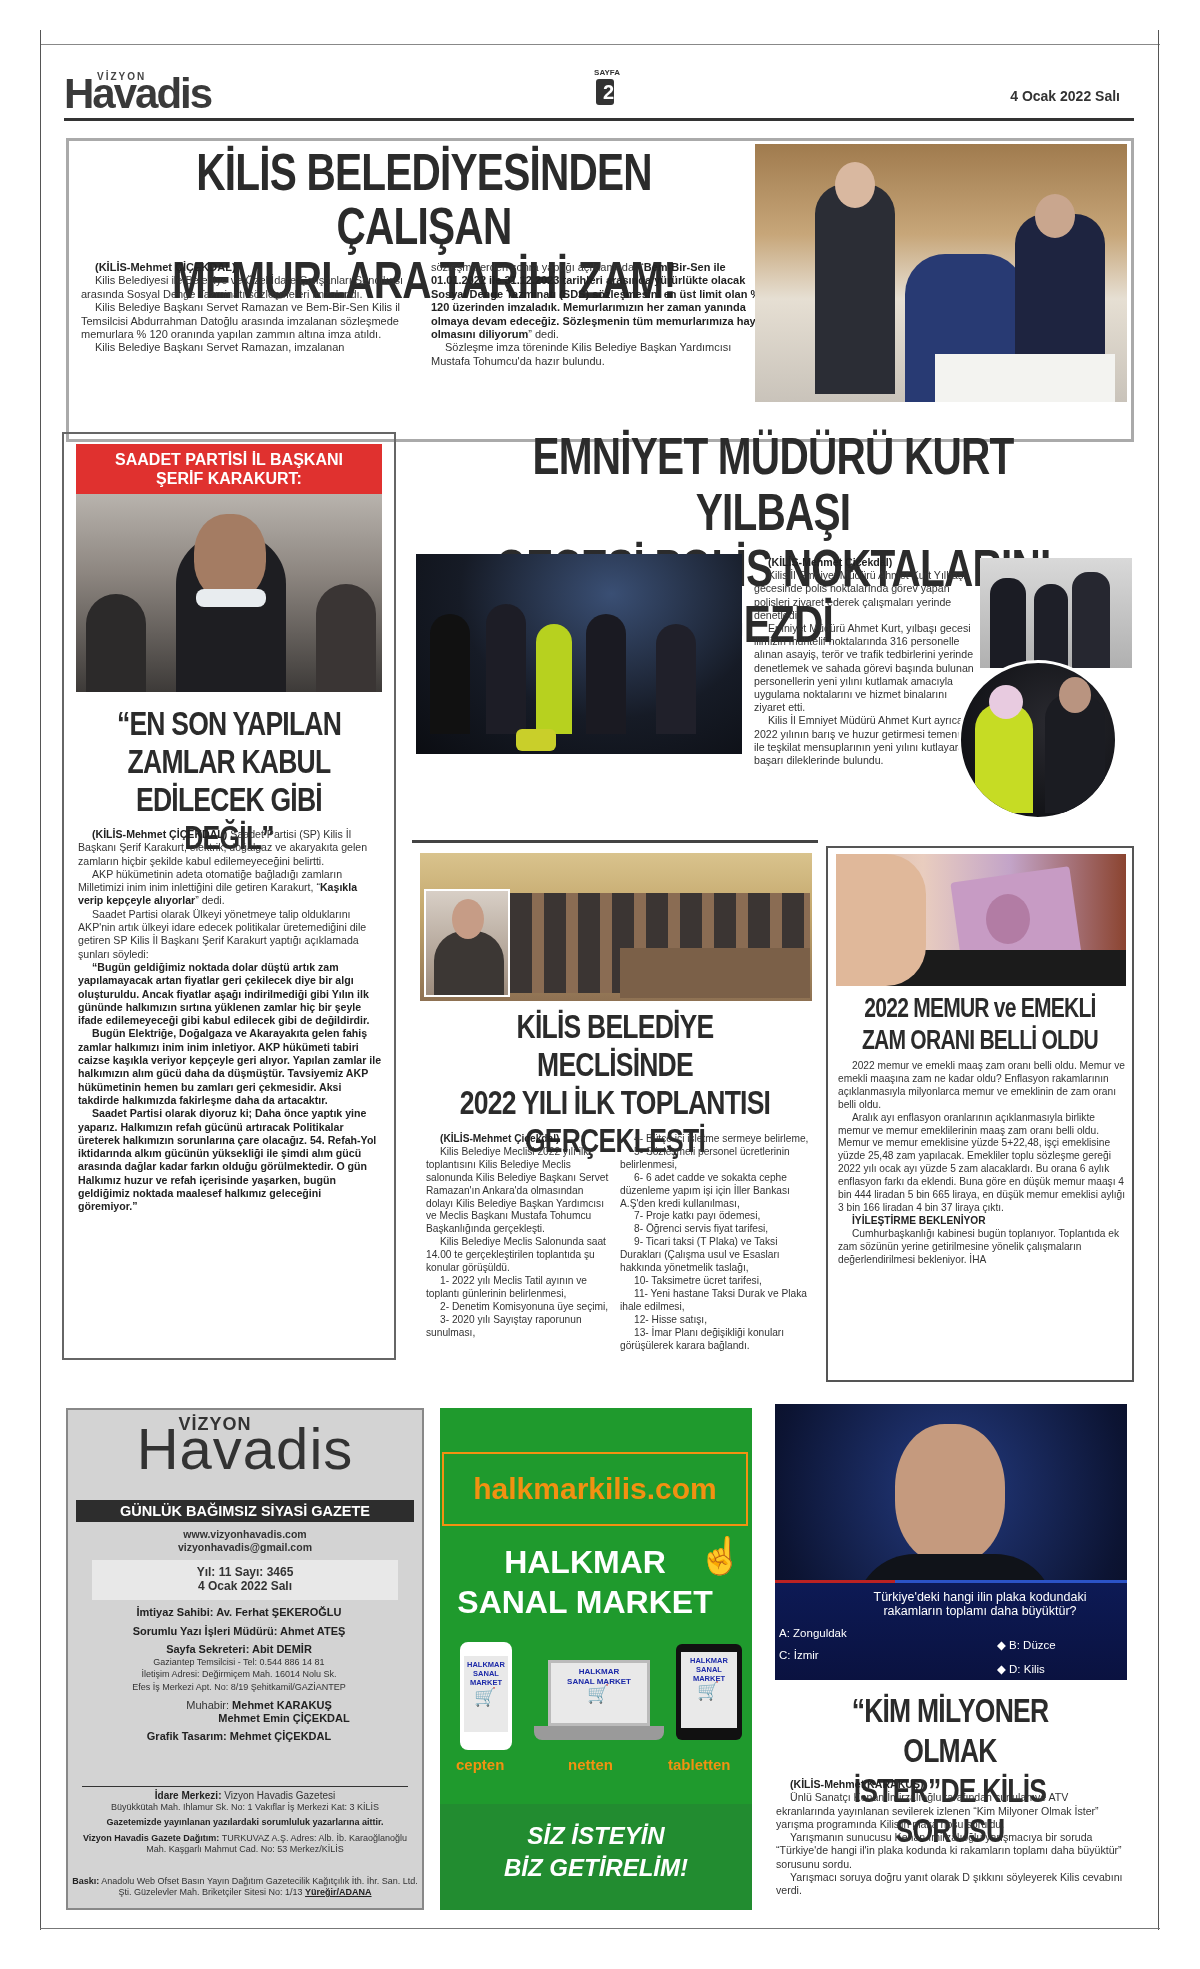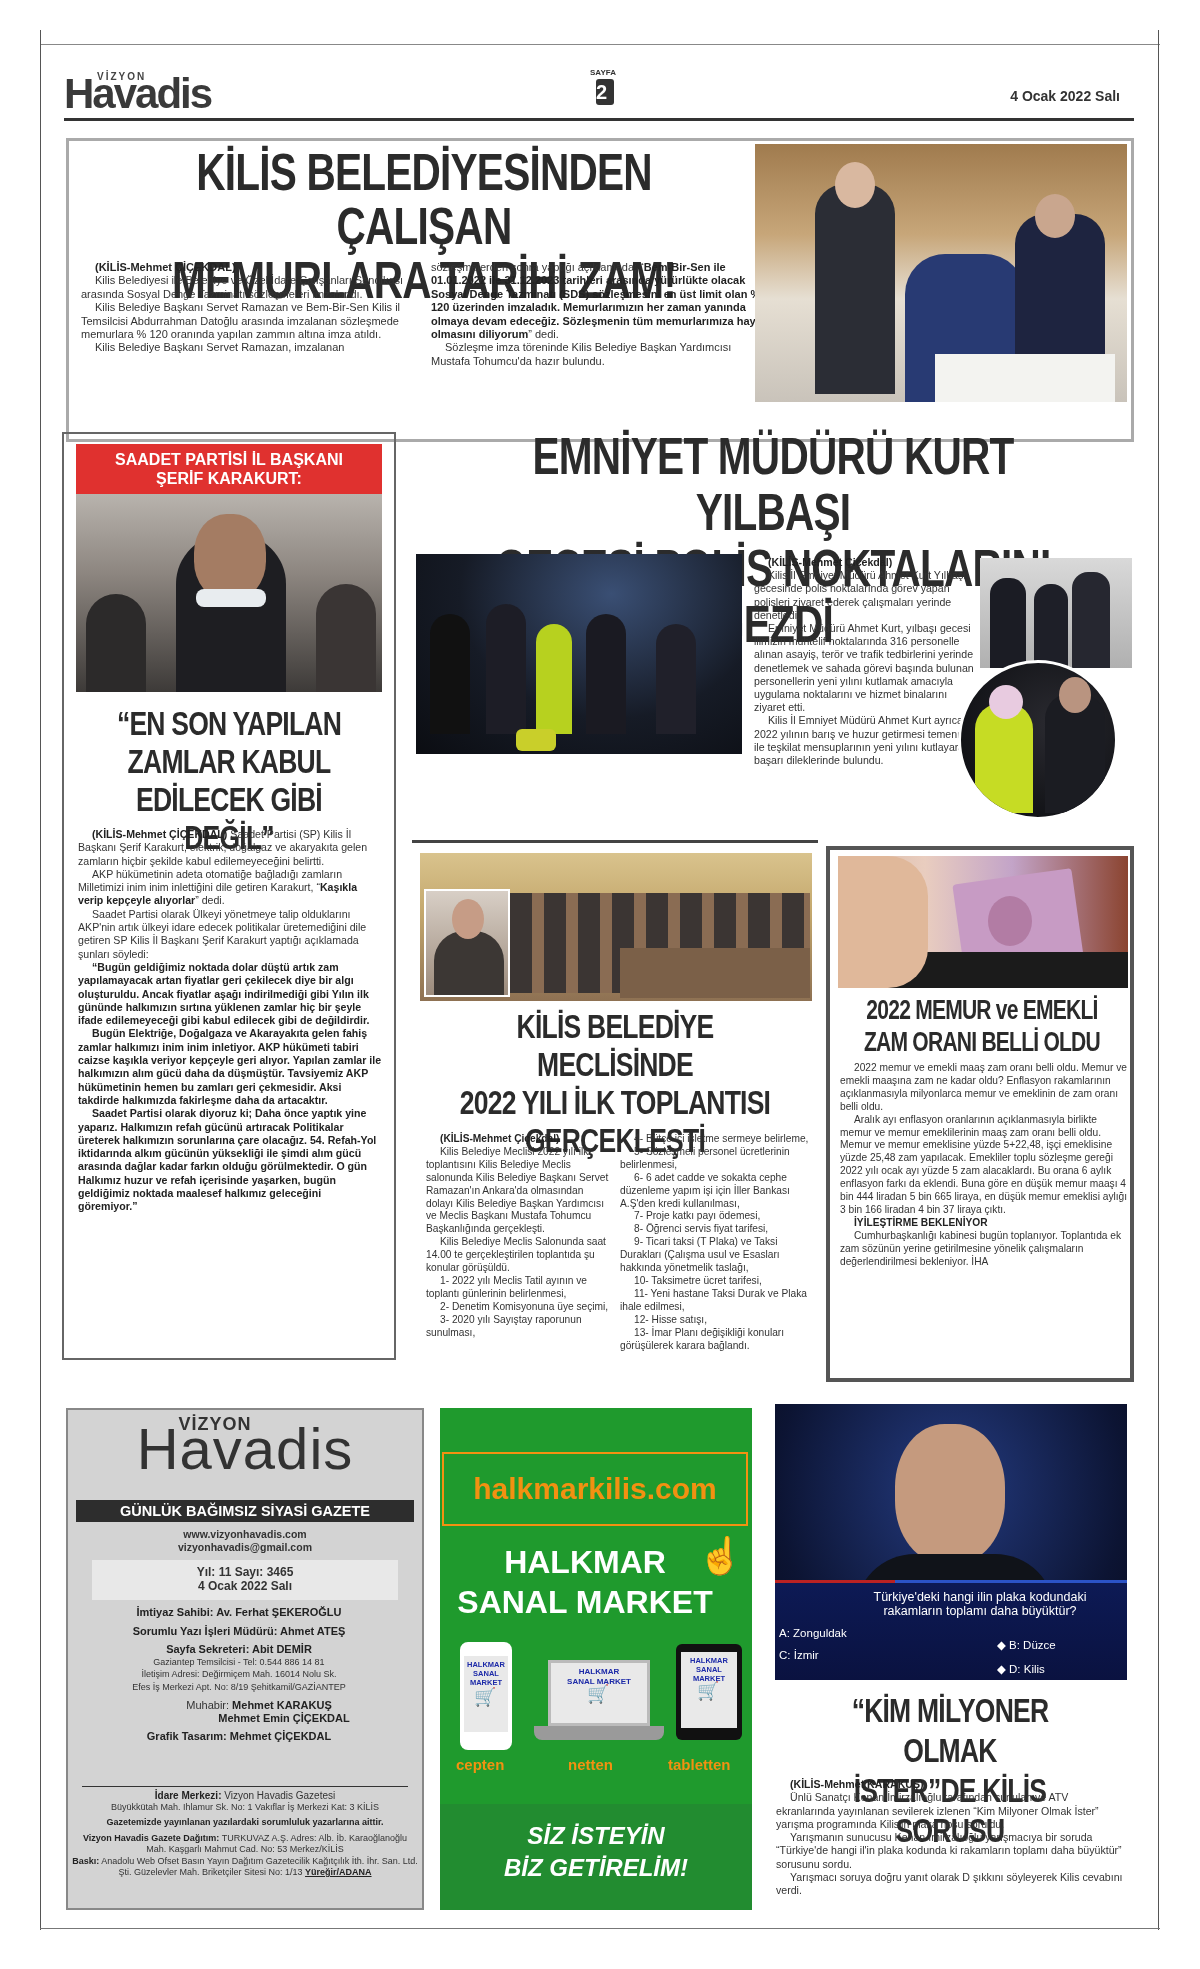--- a/index.html
+++ b/index.html
@@ -5,36 +5,36 @@
   *{box-sizing:border-box;margin:0;padding:0}
   body{width:1200px;height:1969px;background:#fff;font-family:"Liberation Sans",sans-serif;color:#222;position:relative;overflow:hidden}
   .abs{position:absolute}
   .crop{position:absolute;background:#222}
   .head-title{font-family:"Liberation Sans Narrow","Liberation Sans",sans-serif;font-weight:700;color:#2b2b2b;text-align:center;letter-spacing:-1px;transform:scaleX(0.78);transform-origin:center top}
   .body-text{font-size:11.2px;line-height:13.6px;color:#333}
   .body-text p{text-indent:14px}
   .bold{font-weight:700;color:#222}
   .photo{position:absolute;overflow:hidden}
   .box{position:absolute;border:2px solid #999}
-  .box-dark{position:absolute;border:4px solid #0f766e}
+  .box-dark{position:absolute;border:2px solid #0f766e}
 </style>
 </head>
 <body>
 
 <div class="crop" style="left:40px;top:44px;width:1120px;height:1px;background:#888"></div>
 <div class="crop" style="left:40px;top:30px;width:1px;height:1900px;background:#555"></div>
 <div class="crop" style="left:1158px;top:30px;width:1px;height:1900px;background:#555"></div>
 <div class="crop" style="left:40px;top:1928px;width:1120px;height:1px;background:#777"></div>
 
 <header>
   <div class="abs" style="left:64px;top:68px;width:190px;height:48px;">
     <span style="position:absolute;left:33px;top:3px;font-size:10px;font-weight:700;letter-spacing:2px;color:#444">VİZYON</span>
     <span style="position:absolute;left:0;top:4px;font-size:42px;font-weight:700;color:#3a3a3a;letter-spacing:-2px;line-height:44px;font-family:'Liberation Sans',sans-serif">Havadis</span>
   </div>
-  <div class="abs" style="left:590px;top:68px;width:30px;text-align:left">
+  <div class="abs" style="left:590px;top:68px;width:30px;text-align:right">
     <div style="font-size:8px;font-weight:700;color:#333">SAYFA</div>
     <div style="margin:2px auto 0;width:18px;height:26px;background:#333;color:#fff;border-radius:3px;font-weight:700;font-size:20px;line-height:26px">2</div>
   </div>
   <div class="abs" style="right:80px;top:88px;font-size:14px;font-weight:700;color:#333">4 Ocak 2022 Salı</div>
   <div class="abs" style="left:64px;top:118px;width:1070px;height:3px;background:#333"></div>
 </header>
 
 <section class="box" style="left:66px;top:138px;width:1068px;height:304px;border-color:#aaa;border-width:3px">
   <div class="abs" style="left:0;top:4px;width:710px">
     <div class="head-title" style="font-size:52px;line-height:54px">KİLİS BELEDİYESİNDEN ÇALIŞAN</div>
@@ -197,21 +197,21 @@
     <div style="font-size:9px;margin-bottom:6px">Efes İş Merkezi Apt. No: 8/19 Şehitkamil/GAZİANTEP</div>
     <div style="font-size:11px;padding-left:40px"><span>Muhabir: </span><span class="bold">Mehmet KARAKUŞ</span></div>
     <div class="bold" style="font-size:11px;padding-left:90px;margin-bottom:6px">Mehmet Emin ÇİÇEKDAL</div>
     <div class="bold" style="font-size:11px">Grafik Tasarım: Mehmet ÇİÇEKDAL</div>
   </div>
   <div class="abs" style="left:14px;top:376px;width:326px;height:1px;background:#333"></div>
   <div class="abs" style="left:4px;top:380px;width:346px;text-align:center;color:#333;font-size:9px;line-height:11.5px">
     <div style="font-size:10px"><span class="bold">İdare Merkezi:</span><span> Vizyon Havadis Gazetesi</span></div>
     <div style="margin-bottom:4px">Büyükkütah Mah. Ihlamur Sk. No: 1 Vakıflar İş Merkezi Kat: 3 KİLİS</div>
     <div class="bold" style="margin-bottom:4px">Gazetemizde yayınlanan yazılardaki sorumluluk yazarlarına aittir.</div>
-    <div style="margin-bottom:0"><span class="bold">Vizyon Havadis Gazete Dağıtım:</span><span> TURKUVAZ A.Ş. Adres: Alb. İb. Karaoğlanoğlu Mah. Kaşgarlı Mahmut Cad. No: 53 Merkez/KİLİS</span></div>
+    <div style="margin-bottom:20px"><span class="bold">Vizyon Havadis Gazete Dağıtım:</span><span> TURKUVAZ A.Ş. Adres: Alb. İb. Karaoğlanoğlu Mah. Kaşgarlı Mahmut Cad. No: 53 Merkez/KİLİS</span></div>
     <div><span class="bold">Baskı:</span><span> Anadolu Web Ofset Basın Yayın Dağıtım Gazetecilik Kağıtçılık İth. İhr. San. Ltd. Şti. Güzelevler Mah. Briketçiler Sitesi No: 1/13 </span><span class="bold" style="text-decoration:underline">Yüreğir/ADANA</span></div>
   </div>
 </section>
 
 <section style="position:absolute;left:440px;top:1408px;width:312px;height:502px;background:#1f9a2d">
   <div class="abs" style="left:2px;top:44px;width:306px;height:74px;border:2px solid #f29111;color:#f29111;font-weight:700;font-size:30px;text-align:center;line-height:70px">halkmarkilis.com</div>
   <div class="abs" style="left:256px;top:124px;width:50px;height:48px;color:#111;font-size:36px;line-height:48px;text-align:center">☝</div>
   <div class="abs" style="left:0;top:134px;width:290px;text-align:center;color:#fff;font-weight:700;font-size:32px;line-height:40px">
     <div>HALKMAR</div>
     <div>SANAL MARKET</div>

